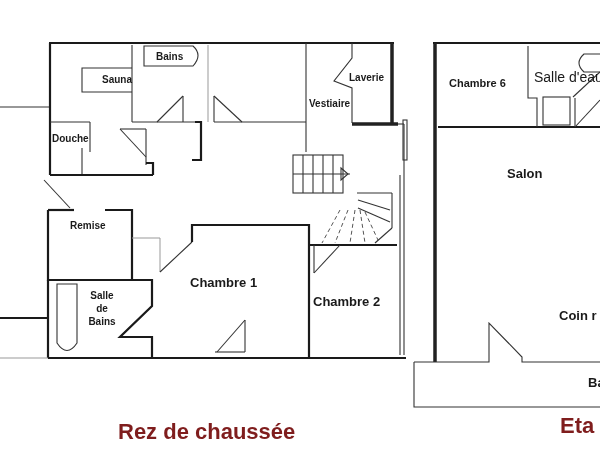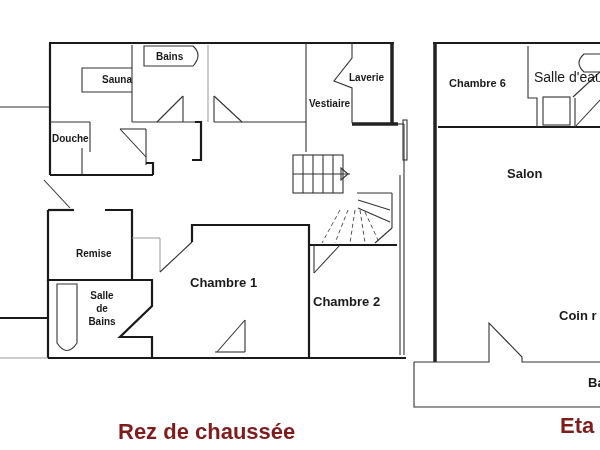--- a/index.html
+++ b/index.html
@@ -132,21 +132,21 @@
     <polyline class="thin" points="414,362 489,362 489,323 522,357 522,362 600,362"></polyline>
     <polyline class="thin" points="414,362 414,407 600,407"></polyline>
   </g>
 </svg>
 
 <span class="lbl s" style="left:93px;top:74px;margin-left:9px;">Sauna</span>
 <span class="lbl s" style="left:156px;top:51px;">Bains</span>
 <span class="lbl s" style="left:52px;top:133px;">Douche</span>
 <span class="lbl s" style="left:349px;top:72px;">Laverie</span>
 <span class="lbl s" style="left:309px;top:98px;">Vestiaire</span>
-<span class="lbl s" style="left:70px;top:248px;margin-left:6px;">Remise</span>
+<span class="lbl s" style="left:70px;top:220px;">Remise</span>
 <div class="lbl s center" style="left:82px;top:289px;width:40px;line-height:13px;">
   <div>Salle</div>
   <div>de</div>
   <div>Bains</div>
 </div>
 <span class="lbl m" style="left:190px;top:275px;">Chambre 1</span>
 <span class="lbl m" style="left:313px;top:294px;">Chambre 2</span>
 
 <span class="lbl s" style="left:449px;top:77px;font-size:11px;">Chambre 6</span>
 <span class="lbl s" style="left:534px;top:69px;font-weight:normal;font-size:14px;">Salle d'eau</span>

